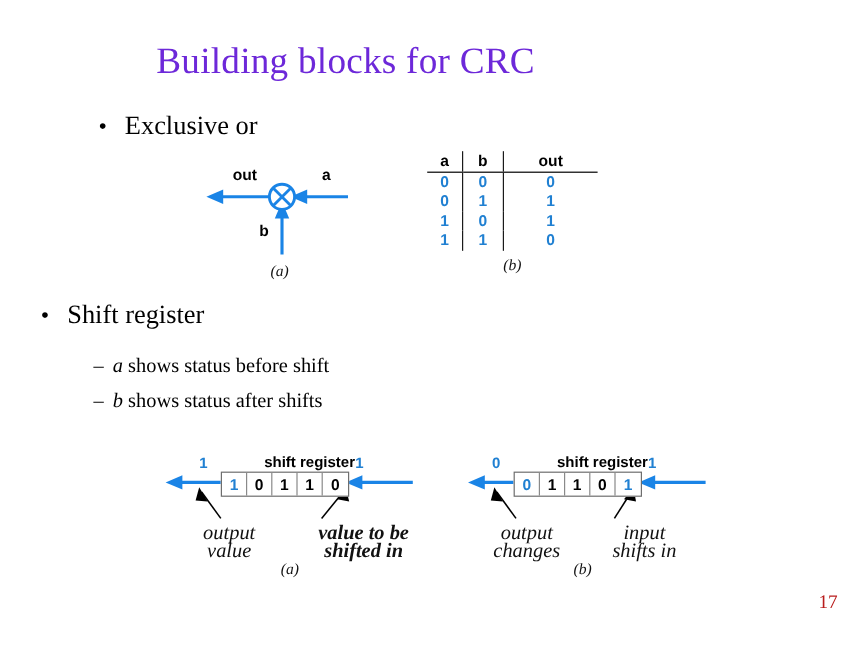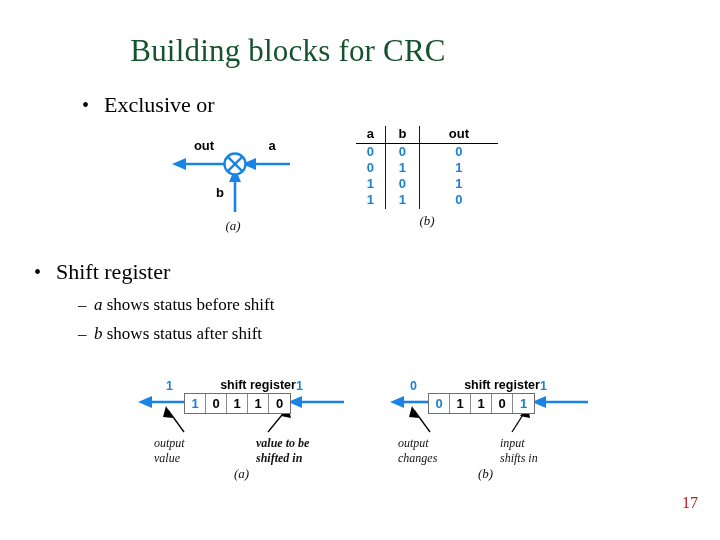--- a/index.html
+++ b/index.html
@@ -19,21 +19,21 @@
   
   .slide-title {
     position: absolute;
     left: 0;
     top: 32px;
     width: 576px;
     text-align: center;
     font-family: "Liberation Serif", serif;
     font-size: 31px;
     line-height: 38px;
-    color: #14532d;
+    color: #6d28d9;
     letter-spacing: 0.2px;
   }
 
   
   .bullet-l1 {
     position: absolute;
     font-family: "Liberation Serif", serif;
     font-size: 22px;
     line-height: 26px;
     color: #000;
@@ -179,24 +179,24 @@
   }
   .sr-a .sr-edge-val.left  { left: 30px; top: 1px; }
   .sr-a .sr-edge-val.right { left: 160px; top: 1px; }
   .sr-b .sr-edge-val.left  { left: 22px; top: 1px; }
   .sr-b .sr-edge-val.right { left: 152px; top: 1px; }
 
   .sr-note {
     position: absolute;
     font-family: "Liberation Serif", serif;
     font-style: italic;
-    font-size: 12px;
+    font-size: 17px;
     line-height: 15px;
     color: #111;
-    text-align: left;
+    text-align: center;
     white-space: pre-line;
   }
   .sr-a .sr-note.n1 { left: 18px;  top: 58px; width: 74px; }
   .sr-a .sr-note.n2 { left: 120px; top: 58px; width: 94px; font-weight: bold; }
   .sr-b .sr-note.n1 { left: 10px;  top: 58px; width: 82px; }
   .sr-b .sr-note.n2 { left: 112px; top: 58px; width: 74px; font-style: italic; }
 
   .sr-caption {
     position: absolute;
     top: 88px;
@@ -278,29 +278,29 @@
       <tr class="last">
         <td>1</td>
         <td class="sep">1</td>
         <td class="sep">0</td>
       </tr>
     </tbody>
   </table>
   <div class="table-caption">(b)</div>
 </div>
 
-<div class="bullet-l1" style="left:34px; top:259px;">
+<div class="bullet-l1" style="left:34px; top:249px;">
   <span class="dot">•</span><span>Shift register</span>
 </div>
 
 <div class="bullet-l2" style="left:78px; top:293px;">
   <span class="dash">–</span><span class="it">a</span><span> shows status before shift</span>
 </div>
 <div class="bullet-l2" style="left:78px; top:322px;">
-  <span class="dash">–</span><span class="it">b</span><span> shows status after shift</span>
+  <span class="dash">–</span><span class="it">b</span><span> shows status after shifts</span>
 </div>
 
 <div class="fig-shift sr-a">
   <svg width="270" height="120" viewBox="0 0 270 120">
 
     <line x1="12" y1="24" x2="48" y2="24" stroke="#1a84e6" stroke-width="2.6"></line>
     <polygon points="2,24 16,18 16,30" fill="#1a84e6"></polygon>
 
     <line x1="160" y1="24" x2="208" y2="24" stroke="#1a84e6" stroke-width="2.6"></line>
     <polygon points="152,24 166,18 166,30" fill="#1a84e6"></polygon>

